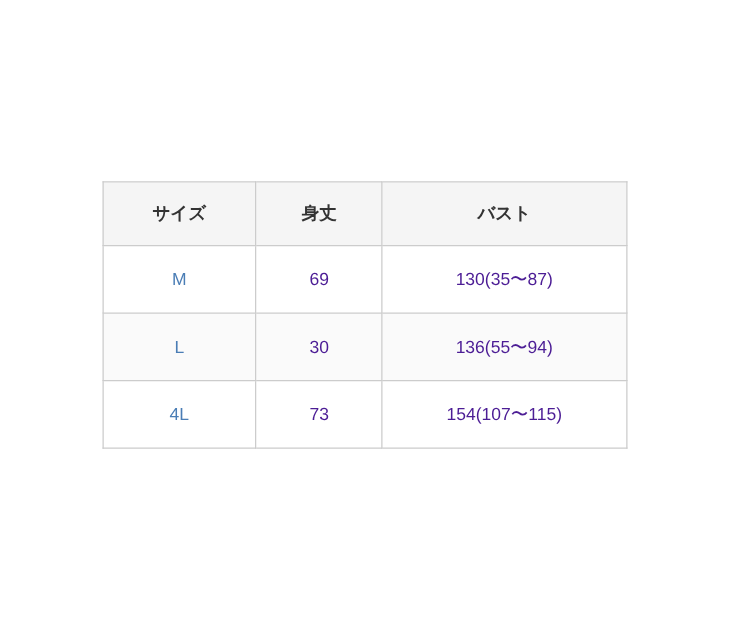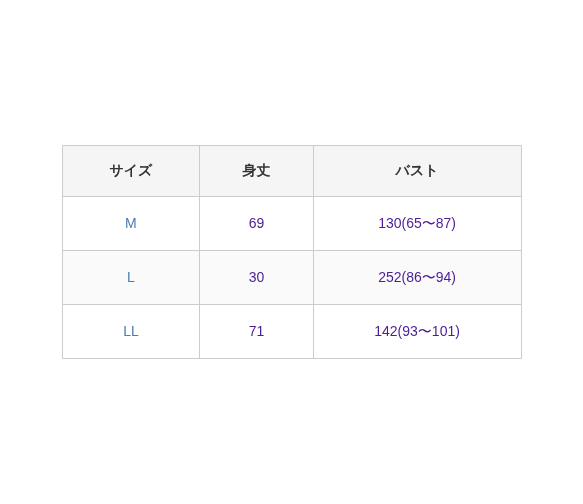--- a/index.html
+++ b/index.html
@@ -12,21 +12,21 @@
       width: 583px;
       height: 504px;
       background-color: #ffffff;
       display: flex;
       align-items: center;
       justify-content: center;
       font-family: 'Hiragino Kaku Gothic Pro', 'Meiryo', 'Yu Gothic', sans-serif;
     }
 
     .table-container {
-      width: 460px;
+      width: 420px;
     }
 
     table {
       width: 100%;
       border-collapse: collapse;
       border: 1px solid #cccccc;
     }
 
     th, td {
       border: 1px solid #cccccc;
@@ -67,27 +67,27 @@
       <tr>
         <th>サイズ</th>
         <th>身丈</th>
         <th>バスト</th>
       </tr>
     </thead>
     <tbody id="table-body">
     <tr>
           <td>M</td>
           <td>69</td>
-          <td>130(65〜87)</td>
+          <td>130(35〜87)</td>
         </tr>
         <tr>
           <td>L</td>
           <td>30</td>
-          <td>252(86〜94)</td>
+          <td>136(55〜94)</td>
         </tr>
         <tr>
-          <td>LL</td>
-          <td>71</td>
-          <td>142(93〜101)</td>
+          <td>4L</td>
+          <td>73</td>
+          <td>154(107〜115)</td>
         </tr>
       </tbody>
   </table>
 </div>
 
 </body></html>

